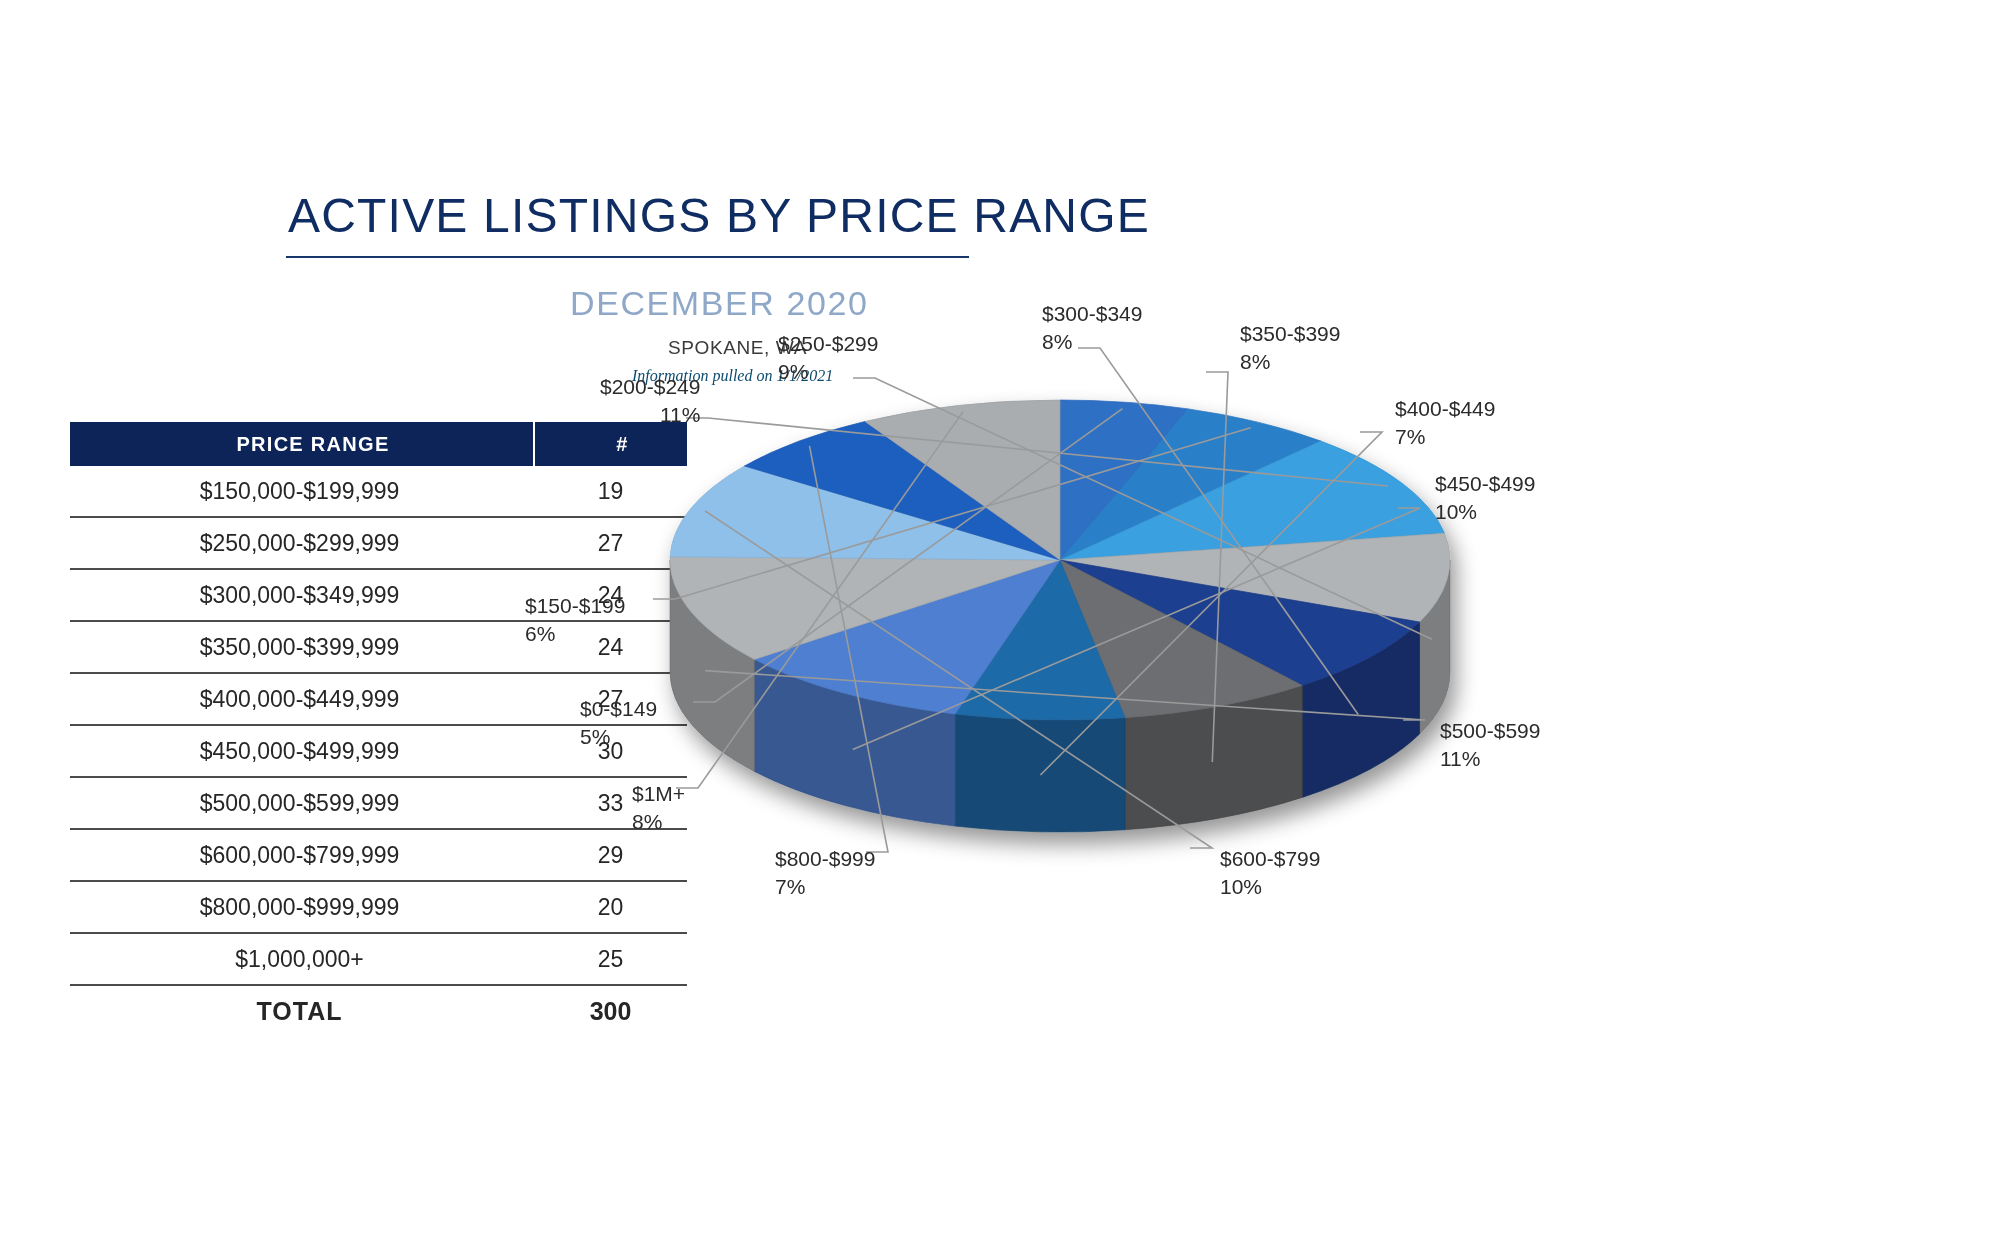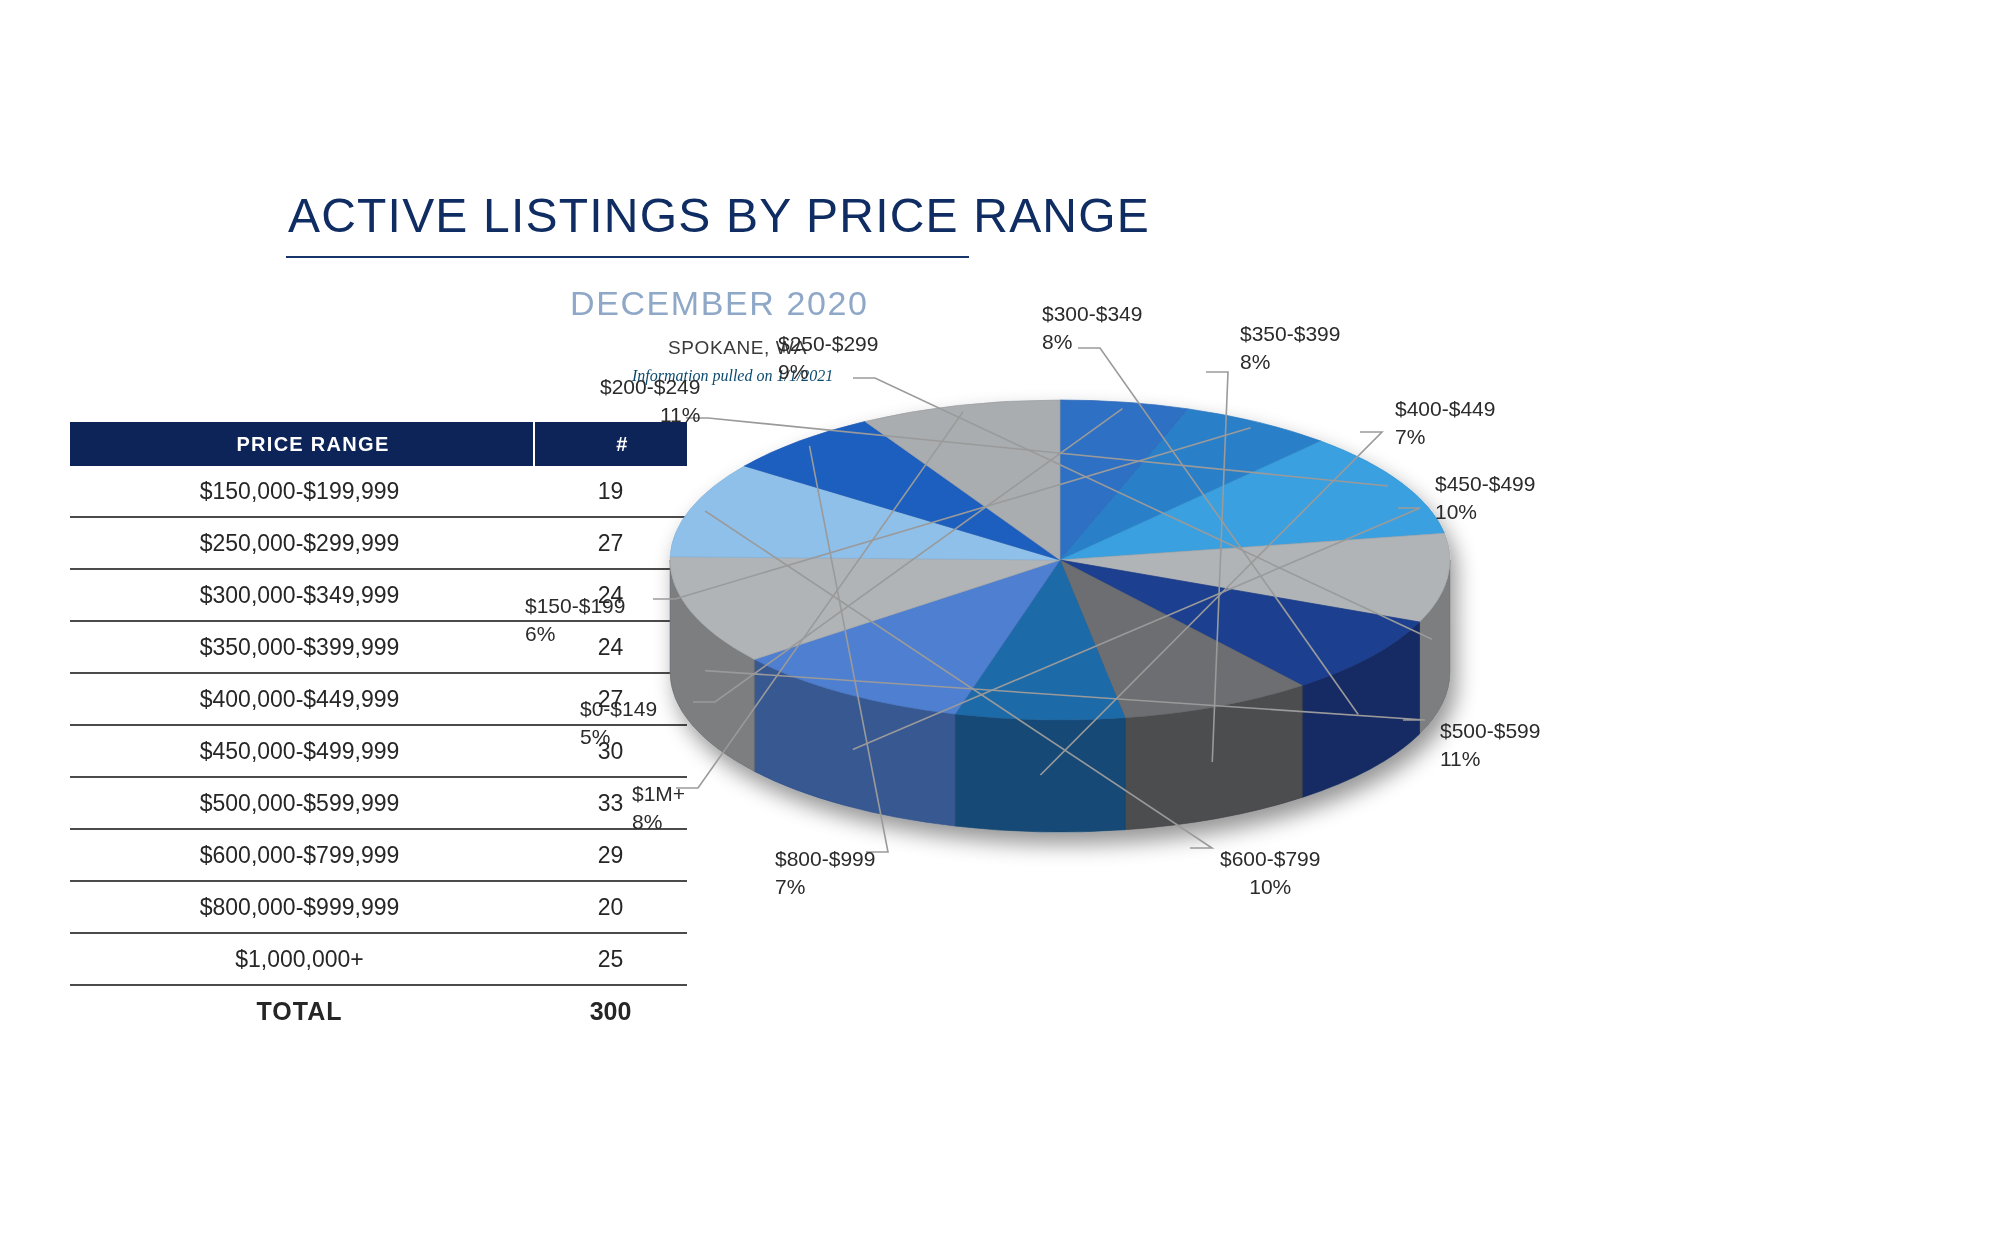--- a/index.html
+++ b/index.html
@@ -194,17 +194,17 @@
   <div id="labels">
       <div class="lbl" style="left: -40px; top: 395px;"><span>$0-$149</span><span class="pct">5%</span></div>
       <div class="lbl" style="left: -95px; top: 292px;"><span>$150-$199</span><span class="pct">6%</span></div>
       <div class="lbl" style="left: -20px; top: 73px; text-align: right;"><span>$200-$249</span><span class="pct">11%</span></div>
       <div class="lbl" style="left: 158px; top: 30px;"><span>$250-$299</span><span class="pct">9%</span></div>
       <div class="lbl" style="left: 422px; top: 0px;"><span>$300-$349</span><span class="pct">8%</span></div>
       <div class="lbl" style="left: 620px; top: 20px;"><span>$350-$399</span><span class="pct">8%</span></div>
       <div class="lbl" style="left: 775px; top: 95px;"><span>$400-$449</span><span class="pct">7%</span></div>
       <div class="lbl" style="left: 815px; top: 170px;"><span>$450-$499</span><span class="pct">10%</span></div>
       <div class="lbl" style="left: 820px; top: 417px;"><span>$500-$599</span><span class="pct">11%</span></div>
-      <div class="lbl" style="left: 600px; top: 545px; text-align: center;"><span>$600-$799</span><span class="pct">10%</span></div>
+      <div class="lbl" style="left: 600px; top: 545px;"><span>$600-$799</span><span class="pct">10%</span></div>
       <div class="lbl" style="left: 155px; top: 545px;"><span>$800-$999</span><span class="pct">7%</span></div>
       <div class="lbl" style="left: 12px; top: 480px;"><span>$1M+</span><span class="pct">8%</span></div>
     </div>
 </div>
 
 </body></html>

